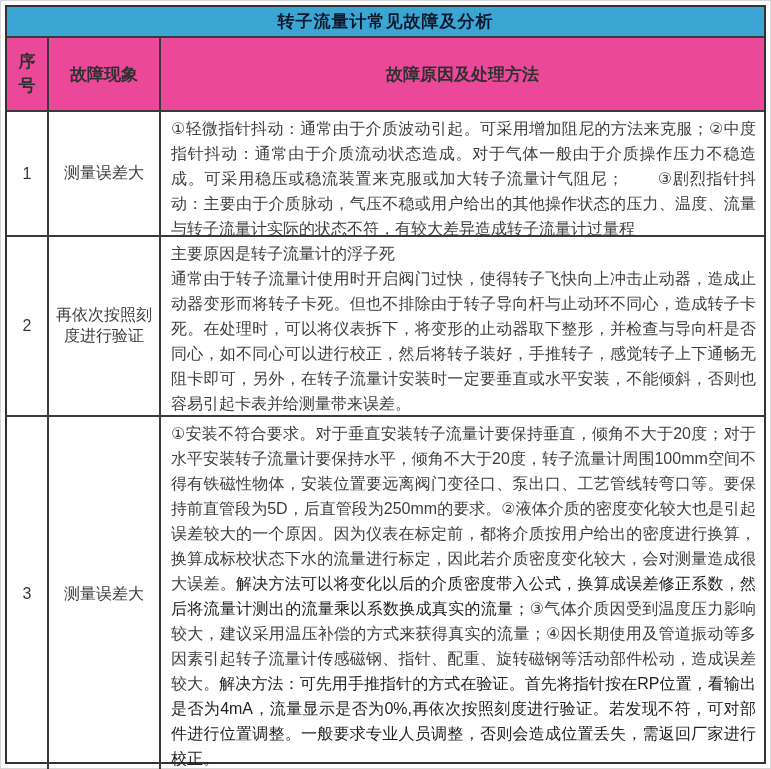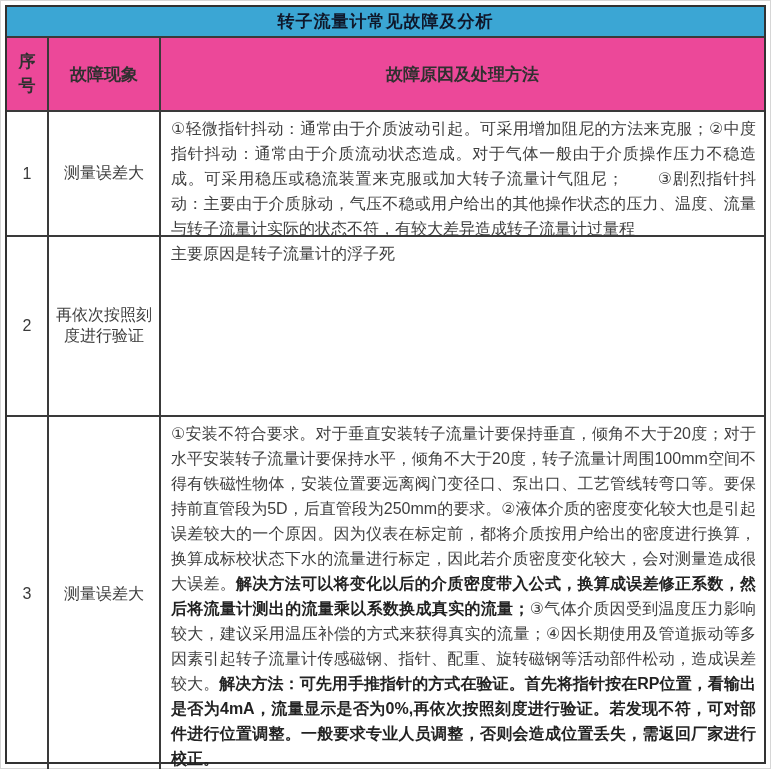--- a/index.html
+++ b/index.html
@@ -56,21 +56,21 @@
   }
   .hdr .c-no, .hdr .c-ph, .hdr .c-an {
     font-weight: bold; color: #303030; font-size: 17px;
   }
   .hdr .c-an { display: flex; align-items: center; justify-content: center; padding: 0; border-radius: 15px; }
   .hdr .c-no { padding: 0 11px; line-height: 24px; }
   .cell-text { font-size: 16px; }
   .num { font-size: 16px; color: #3a3a3a; }
   .body-text { font-size: 16px; line-height: 25px; text-align: justify; }
   .run { color: #3e3e3e; }
-  .run.bold { font-weight: bold; color: #222222; }
+  .run.bold { font-weight: normal; color: #222222; }
   .para { display: block; font-family: Liberation Serif, serif; }
 </style>
 </head>
 <body>
 
 <div class="page">
   <div class="tbl">
 
     <div class="title-bar">转子流量计常见故障及分析</div>
 
@@ -86,20 +86,21 @@
       <div class="c-an body-text">
         <span class="run">①轻微指针抖动：通常由于介质波动引起。可采用增加阻尼的方法来克服；②中度指针抖动：通常由于介质流动状态造成。对于气体一般由于介质操作压力不稳造成。可采用稳压或稳流装置来克服或加大转子流量计气阻尼；　　③剧烈指针抖动：主要由于介质脉动，气压不稳或用户给出的其他操作状态的压力、温度、流量与转子流量计实际的状态不符，有较大差异造成转子流量计过量程</span>
       </div>
     </div>
 
     <div class="row r2">
       <div class="c-no num">2</div>
       <div class="c-ph cell-text">再依次按照刻度进行验证</div>
       <div class="c-an body-text">
         <span class="para run">主要原因是转子流量计的浮子死</span>
+        <span class="para run">通常由于转子流量计使用时开启阀门过快，使得转子飞快向上冲击止动器，造成止动器变形而将转子卡死。但也不排除由于转子导向杆与止动环不同心，造成转子卡死。在处理时，可以将仪表拆下，将变形的止动器取下整形，并检查与导向杆是否同心，如不同心可以进行校正，然后将转子装好，手推转子，感觉转子上下通畅无阻卡即可，另外，在转子流量计安装时一定要垂直或水平安装，不能倾斜，否则也容易引起卡表并给测量带来误差。</span>
       </div>
     </div>
 
     <div class="row r3">
       <div class="c-no num">3</div>
       <div class="c-ph cell-text">测量误差大</div>
       <div class="c-an body-text">
         <span class="run">①安装不符合要求。对于垂直安装转子流量计要保持垂直，倾角不大于20度；对于水平安装转子流量计要保持水平，倾角不大于20度，转子流量计周围100mm空间不得有铁磁性物体，安装位置要远离阀门变径口、泵出口、工艺管线转弯口等。要保持前直管段为5D，后直管段为250mm的要求。②液体介质的密度变化较大也是引起误差较大的一个原因。因为仪表在标定前，都将介质按用户给出的密度进行换算，换算成标校状态下水的流量进行标定，因此若介质密度变化较大，会对测量造成很大误差。</span><span class="run bold">解决方法可以将变化以后的介质密度带入公式，换算成误差修正系数，然后将流量计测出的流量乘以系数换成真实的流量；</span><span class="run">③气体介质因受到温度压力影响较大，建议采用温压补偿的方式来获得真实的流量；④因长期使用及管道振动等多因素引起转子流量计传感磁钢、指针、配重、旋转磁钢等活动部件松动，造成误差较大。</span><span class="run bold">解决方法：可先用手推指针的方式在验证。首先将指针按在RP位置，看输出是否为4mA，流量显示是否为0%,再依次按照刻度进行验证。若发现不符，可对部件进行位置调整。一般要求专业人员调整，否则会造成位置丢失，需返回厂家进行校正。</span>
       </div>
     </div>

